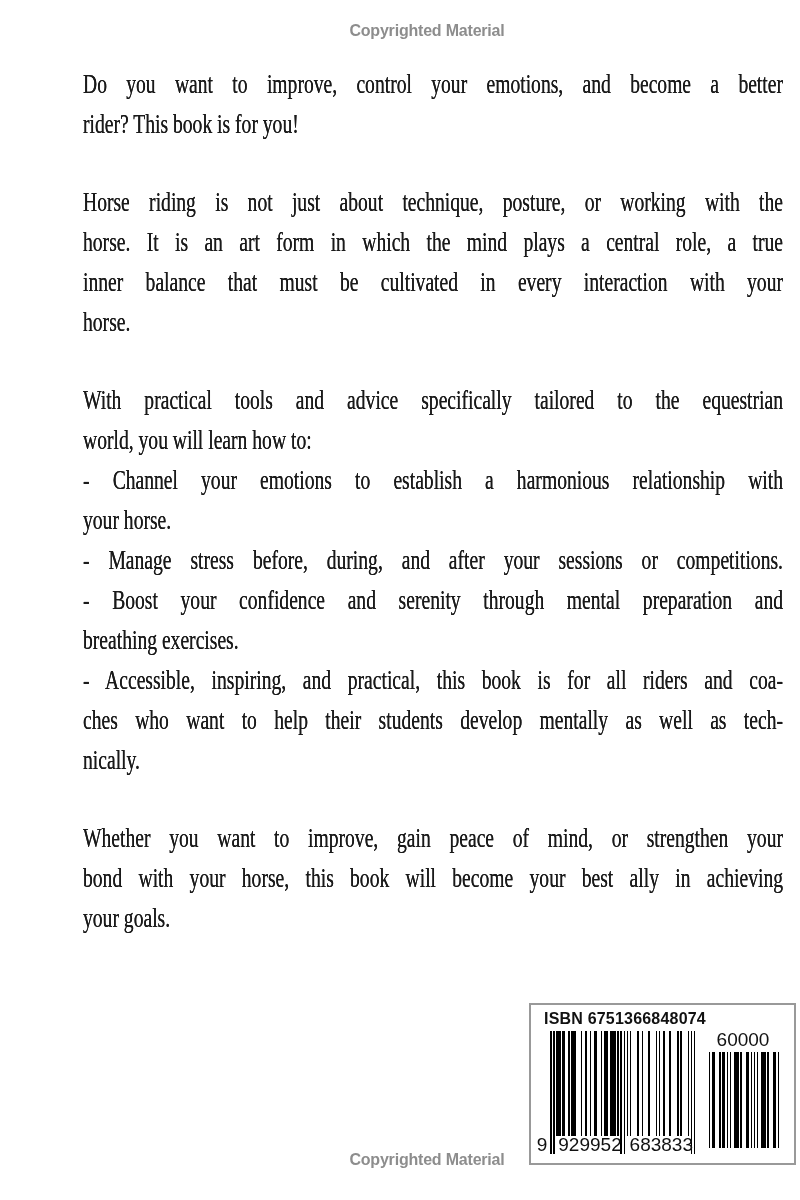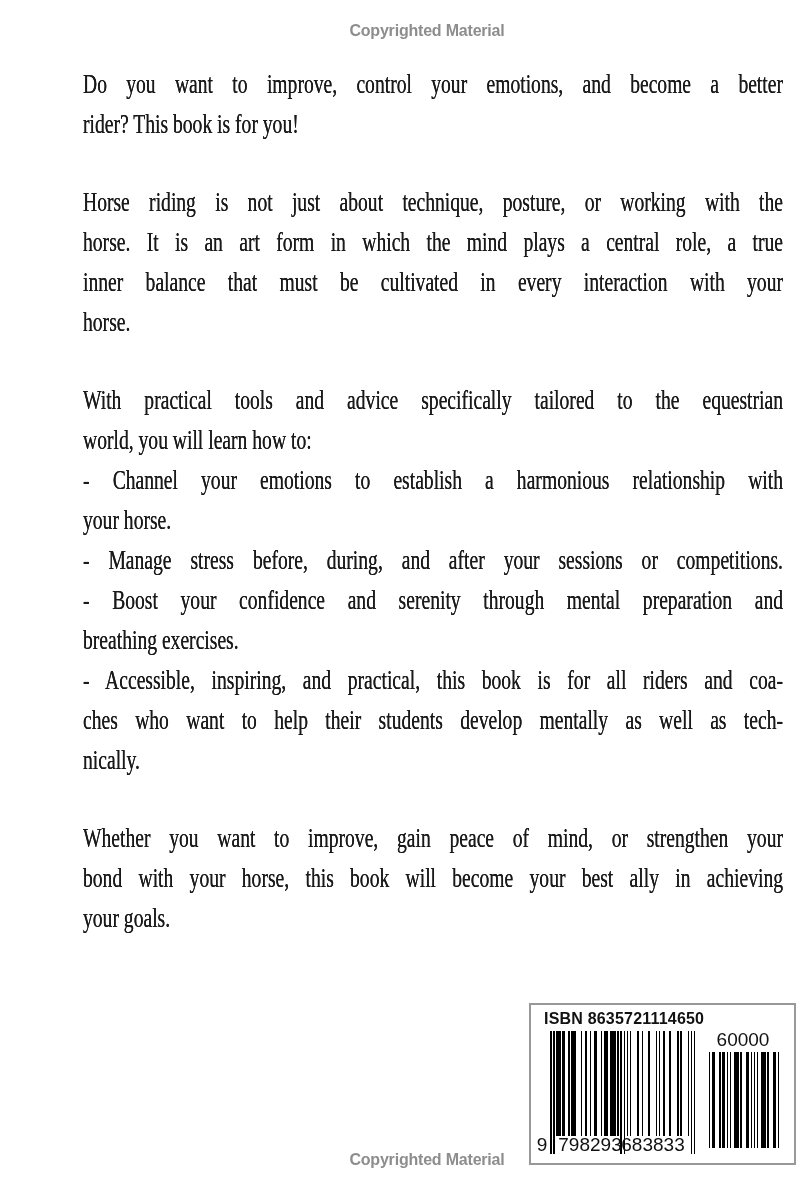--- a/index.html
+++ b/index.html
@@ -62,21 +62,21 @@
     display: flex; align-items: flex-start;
   }
   .bc-main > div, .bc-addon-bars > div { flex: 1 1 0; }
   .bc-digit {
     position: absolute; top: 129px; height: 22px;
     font: 19px/22px "Liberation Sans", sans-serif;
     color: #111; text-align: center;
   }
   .bc-d0 { left: 3px; width: 16px; }
   .bc-d1 { left: 27px; width: 64px; }
-  .bc-d2 { left: 90px; width: 64px; }
+  .bc-d2 { left: 98px; width: 64px; text-align: right; }
   .bc-addon {
     position: absolute; left: 176px; top: 25px; width: 72px;
   }
   .bc-addon-num {
     font: 19px/20px "Liberation Sans", sans-serif;
     color: #111; text-align: center; height: 20px;
   }
   .bc-addon-bars {
     width: 72px; height: 96px; margin-top: 2px;
     display: flex; align-items: flex-start;
@@ -121,21 +121,21 @@
         <div class="ll">nically.</div>
       </div>
       <div class="para">
         <div class="jl">Whether you want to improve, gain peace of mind, or strengthen your</div>
         <div class="jl">bond with your horse, this book will become your best ally in achieving</div>
         <div class="ll">your goals.</div>
       </div>
     </div>
 
   <div class="bc-box">
-    <div class="bc-isbn">ISBN 8635721114650</div>
+    <div class="bc-isbn">ISBN 6751366848074</div>
 
     <div class="bc-main" id="mainbars">
         <div style="height: 123px; background: rgb(0, 0, 0);"></div>
         <div style="height: 123px; background: transparent;"></div>
         <div style="height: 123px; background: rgb(0, 0, 0);"></div>
         <div style="height: 105px; background: transparent;"></div>
         <div style="height: 105px; background: rgb(0, 0, 0);"></div>
         <div style="height: 105px; background: rgb(0, 0, 0);"></div>
         <div style="height: 105px; background: rgb(0, 0, 0);"></div>
         <div style="height: 105px; background: transparent;"></div>
@@ -222,21 +222,21 @@
         <div style="height: 105px; background: transparent;"></div>
         <div style="height: 105px; background: transparent;"></div>
         <div style="height: 105px; background: rgb(0, 0, 0);"></div>
         <div style="height: 105px; background: transparent;"></div>
         <div style="height: 123px; background: rgb(0, 0, 0);"></div>
         <div style="height: 123px; background: transparent;"></div>
         <div style="height: 123px; background: rgb(0, 0, 0);"></div>
       </div>
 
     <div class="bc-digit bc-d0">9</div>
-    <div class="bc-digit bc-d1">798293</div>
+    <div class="bc-digit bc-d1">929952</div>
     <div class="bc-digit bc-d2">683833</div>
 
     <div class="bc-addon">
       <div class="bc-addon-num">60000</div>
       <div class="bc-addon-bars" id="addonbars">
           <div style="height: 96px; background: transparent;"></div>
           <div style="height: 96px; background: rgb(0, 0, 0);"></div>
           <div style="height: 96px; background: transparent;"></div>
           <div style="height: 96px; background: rgb(0, 0, 0);"></div>
           <div style="height: 96px; background: rgb(0, 0, 0);"></div>

